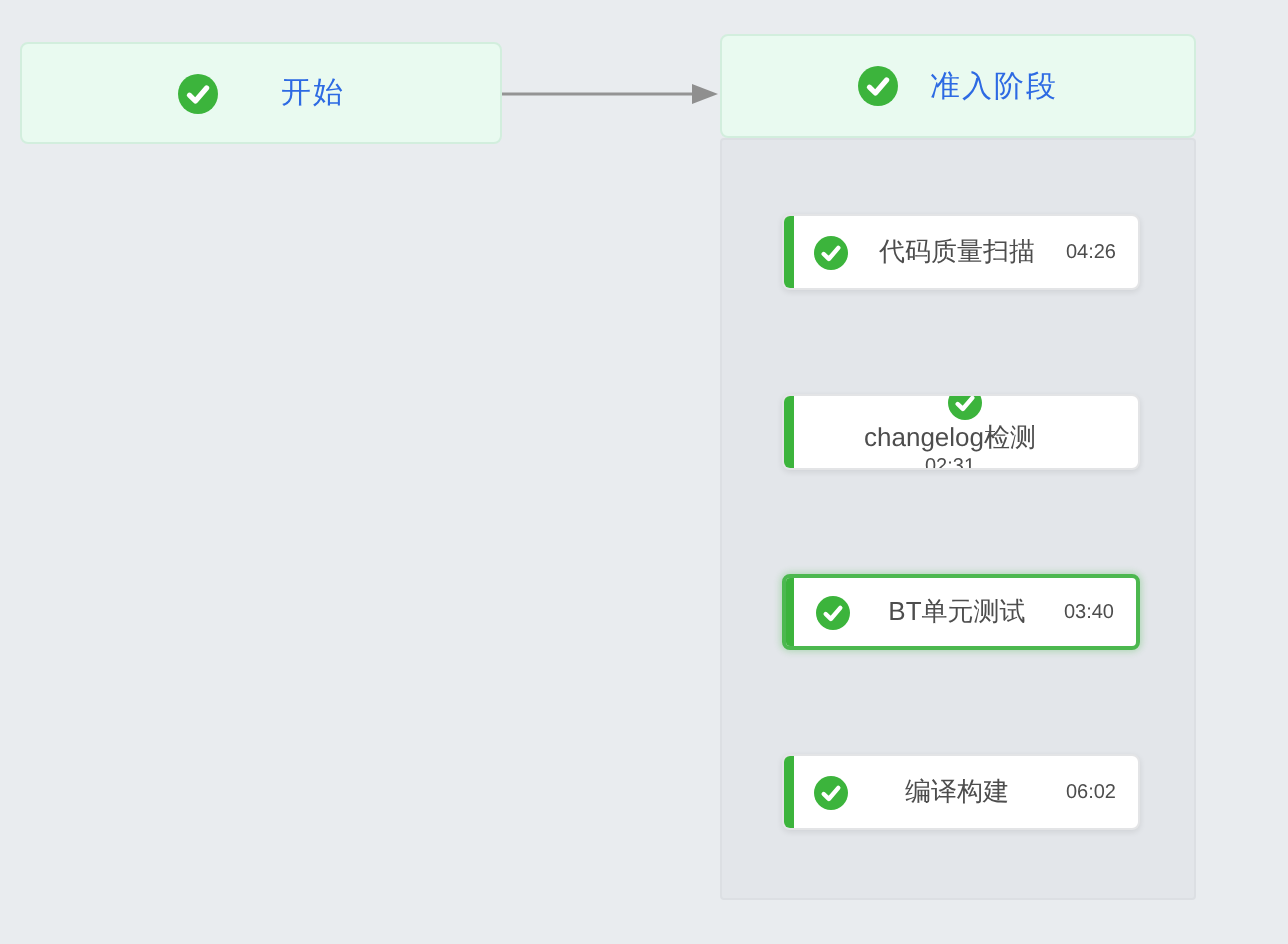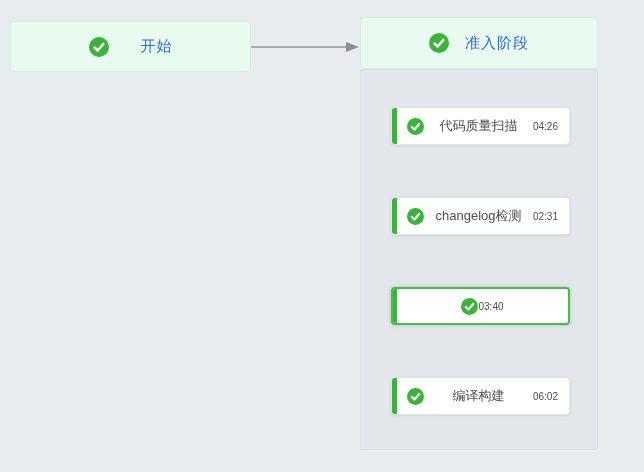--- a/index.html
+++ b/index.html
@@ -161,40 +161,41 @@
     <span class="check-icon job-icon">
       <svg width="17" height="17" viewBox="0 0 20 20">
         <circle cx="10" cy="10" r="10"></circle>
         <path d="M5.7 10.6 L8.7 13.5 L14.3 7.0"></path>
       </svg>
     </span>
     <span class="job-name">代码质量扫描</span>
     <span class="job-time">04:26</span>
   </div>
 
-  <div class="job-card" style="top: 127px;">
+  <div class="job-card" style="top: 127px; flex-direction: column;">
     <span class="status-bar"></span>
     <span class="check-icon job-icon">
       <svg width="17" height="17" viewBox="0 0 20 20">
         <circle cx="10" cy="10" r="10"></circle>
         <path d="M5.7 10.6 L8.7 13.5 L14.3 7.0"></path>
       </svg>
     </span>
     <span class="job-name">changelog检测</span>
     <span class="job-time">02:31</span>
   </div>
 
   <div class="job-card selected" style="top: 217px;">
     <span class="status-bar"></span>
     <span class="check-icon job-icon">
       <svg width="17" height="17" viewBox="0 0 20 20">
         <circle cx="10" cy="10" r="10"></circle>
         <path d="M5.7 10.6 L8.7 13.5 L14.3 7.0"></path>
       </svg>
     </span>
+    <span class="job-name">BT单元测试</span>
     <span class="job-time">03:40</span>
   </div>
 
   <div class="job-card" style="top: 307px;">
     <span class="status-bar"></span>
     <span class="check-icon job-icon">
       <svg width="17" height="17" viewBox="0 0 20 20">
         <circle cx="10" cy="10" r="10"></circle>
         <path d="M5.7 10.6 L8.7 13.5 L14.3 7.0"></path>
       </svg>

